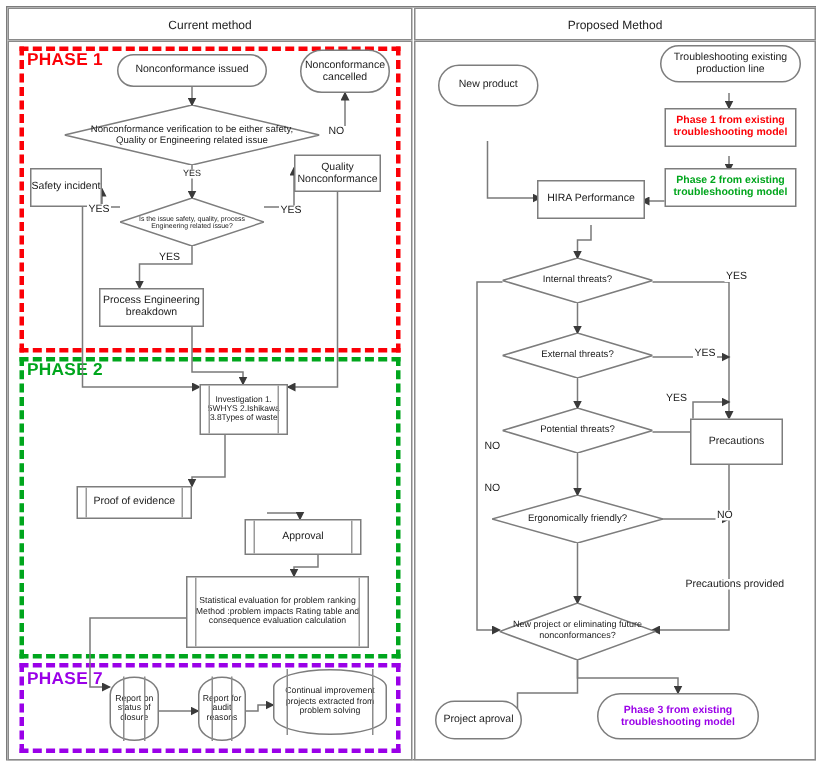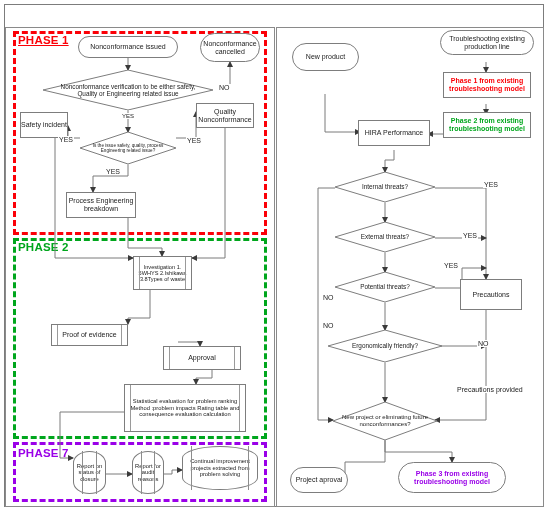--- a/index.html
+++ b/index.html
@@ -27,36 +27,38 @@
   .cyl:after{content:"";position:absolute;right:8px;top:-1px;bottom:-1px;width:0;border-left:1px solid #8d8d8d;}
   .dia{position:absolute;display:flex;align-items:center;justify-content:center;text-align:center;
        font-size:6.4px;color:#1b1b1b;line-height:1.12;}
   .dia > svg{position:absolute;left:0;top:0;}
   .dia > span{position:relative;z-index:2;padding:0 8px;}
   .phasebox{position:absolute;box-sizing:border-box;background:transparent;}
   .ph1{border:3px dashed #fb0007;}
   .ph2{border:3px dashed #00a61d;}
   .ph3{border:3px dashed #9a00e8;}
   .phlabel{position:absolute;font-size:11.5px;font-weight:bold;letter-spacing:.2px;}
-  .ph1l{color:#fb0007;text-decoration:underline;}
+  .ph1l{color:#fb0007;}
   .ph2l{color:#00a61d;}
   .ph3l{color:#9a00e8;}
   .lbl{position:absolute;font-size:7px;color:#1b1b1b;background:#fff;padding:0 1px;}
   .lbl.sm{font-size:6px;}
   .red{color:#fb0007;font-weight:bold;}
   .green{color:#00a61d;font-weight:bold;}
   .purple{color:#9a00e8;font-weight:bold;}
 </style>
 </head>
 <body>
 
 <div id="page">
 
   <div class="frame"></div>
 
+  <div class="hdr hdr-l">Current method</div>
+  <div class="hdr hdr-r">Proposed Method</div>
 
   <div class="panel panel-l"></div>
   <div class="panel panel-r"></div>
 
   <div class="phasebox ph1" style="left:13px;top:31px;width:254px;height:204px;"></div>
   <div class="phasebox ph2" style="left:13px;top:238px;width:254px;height:201px;"></div>
   <div class="phasebox ph3" style="left:13px;top:442px;width:254px;height:60px;"></div>
 
   <div class="phlabel ph1l" style="left:18px;top:34px;">PHASE 1</div>
   <div class="phlabel ph2l" style="left:18px;top:241px;">PHASE 2</div>

